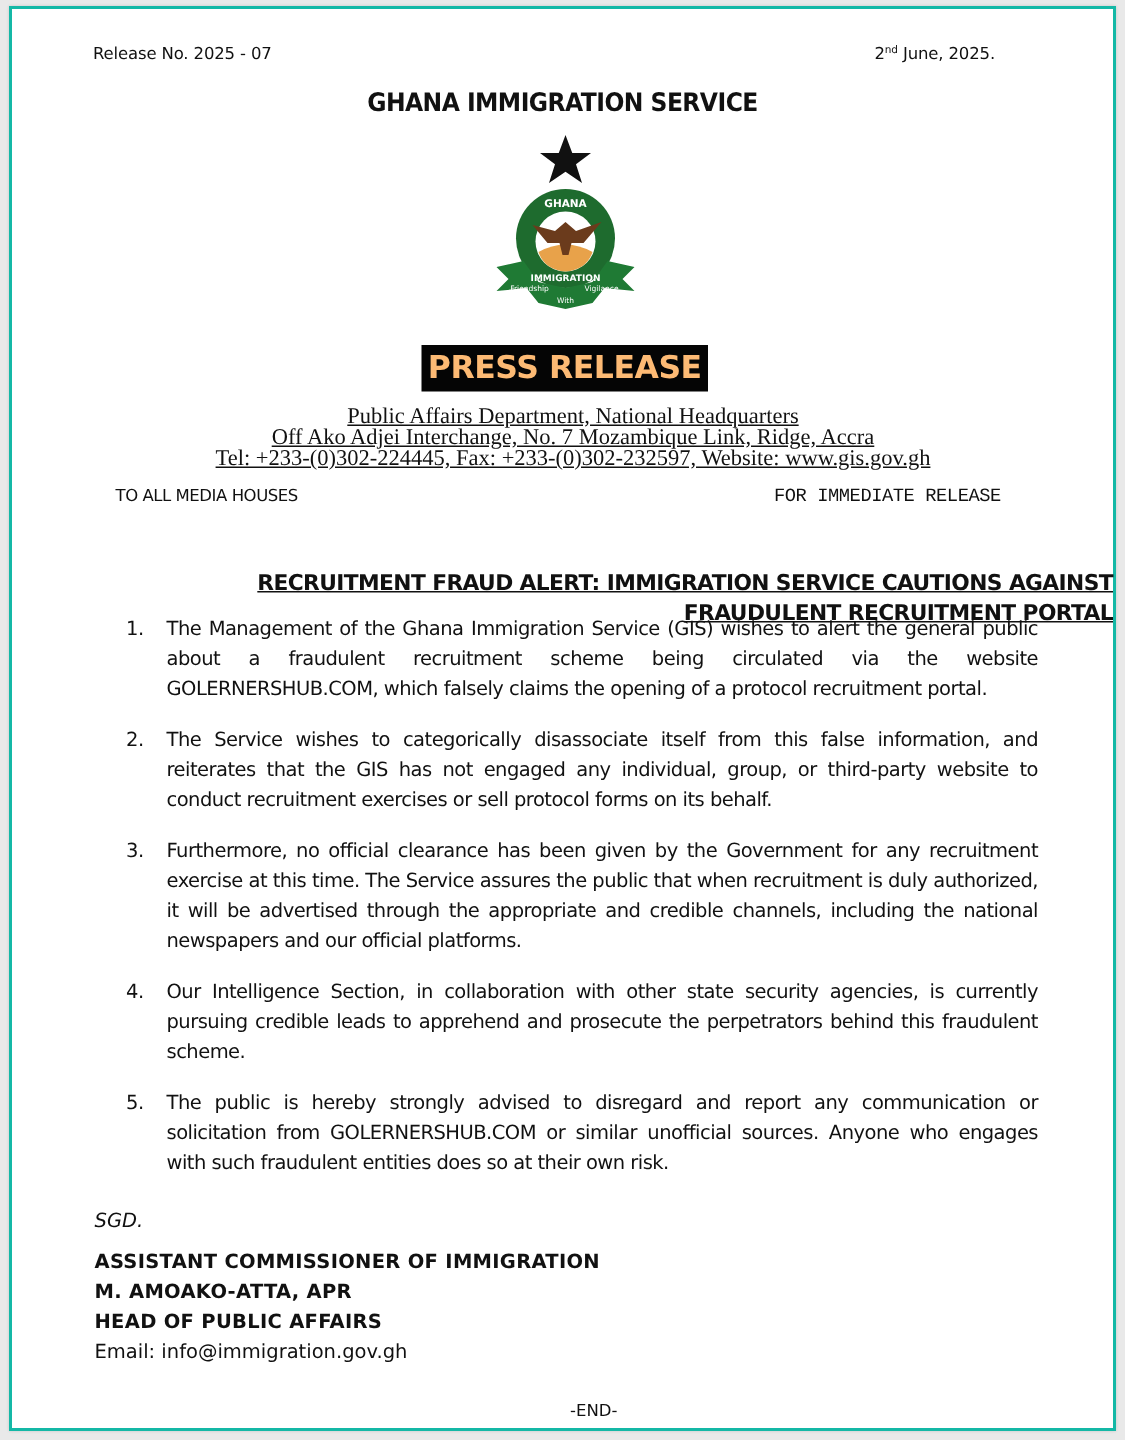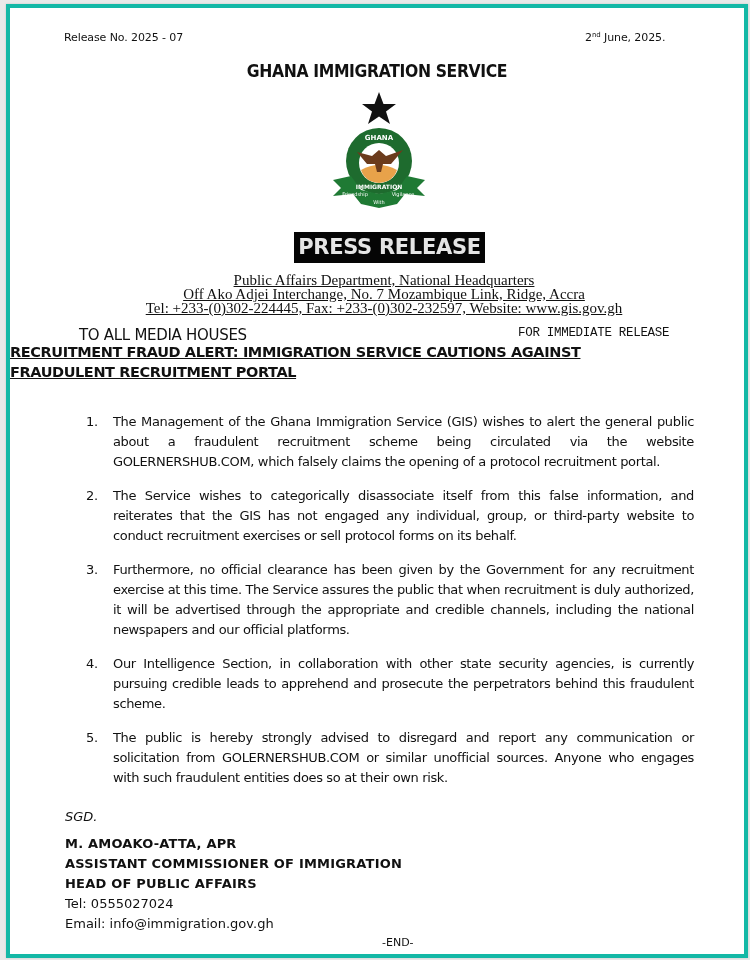--- a/index.html
+++ b/index.html
@@ -6,52 +6,52 @@
     body {
       width: 750px; height: 960px; overflow: hidden;
       background: #e9e9e9;
       font-family: "DejaVu Sans", sans-serif;
       color: #111;
     }
     .page {
       position: absolute; left: 6px; top: 4px;
       width: 734px; height: 946px;
       background: #ffffff;
-      border: 4px solid #14b8a6;
+      border: 2px solid #14b8a6;
       box-shadow: 0 0 2px rgba(0,0,0,0.15);
     }
     .abs { position: absolute; }
     .hdr-small { font-family: "DejaVu Sans", sans-serif; font-size: 11px; letter-spacing: -0.1px; }
     .release-no { left: 54px; top: 23px; }
     .release-date { left: 575px; top: 23px; }
     .release-date sup { font-size: 7px; vertical-align: 4px; margin-top: 32px; }
     .org-title {
       left: 0; width: 734px; top: 53px; text-align: center;
       font-family: "DejaVu Sans", sans-serif; font-weight: bold; font-size: 17px;
       letter-spacing: -0.4px; transform: scaleX(0.92); transform-origin: center;
     }
     .logo { left: 307px; top: 82px; width: 124px; height: 126px; }
     .press-banner {
-      left: 284px; top: 224px; width: 191px; height: 31px;
-      background: #050505; color: #e5e5e5;
+      left: 273px; top: 224px; width: 191px; height: 31px;
+      background: #050505; color: #fdba74;
       font-family: "DejaVu Sans", sans-serif; font-weight: bold; font-size: 21px;
       text-align: center; line-height: 31px; letter-spacing: -0.3px;
     }
     .addr {
       left: 0; width: 748px; text-align: center;
       font-family: "Liberation Serif", serif; font-size: 15px;
       text-decoration: underline; line-height: 14px;
     }
     .addr1 { top: 265px; }
     .addr2 { top: 279px; }
     .addr3 { top: 293px; }
-    .media { left: 69px; top: 318px; font-size: 15px; letter-spacing: -0.3px; }
+    .media { left: 69px; top: 318px; font-size: 11px; letter-spacing: -0.3px; }
     .immediate { left: 508px; top: 318px; font-size: 12.5px; letter-spacing: -0.3px; font-family: Liberation Mono, monospace; }
     .headline {
-      left: 0; width: 734px; top: 334px; text-align: left;
+      left: 0; width: 734px; top: 373px; text-align: right;
       font-weight: bold; font-size: 14.5px; line-height: 20px;
       text-decoration: underline; letter-spacing: -0.4px;
     }
     .items { left: 76px; top: 404px; width: 608px; }
     .item { position: relative; padding-left: 27px; font-size: 13px; line-height: 20px; letter-spacing: -0.35px; text-align: justify; margin-bottom: 14px; }
     .item .num { position: absolute; left: 0; top: 0; }
     .sgd { left: 55px; top: 801px; font-style: italic; font-size: 13px; }
     .sig { left: 55px; top: 826px; font-size: 13px; line-height: 20px; }
     .sig .b { font-weight: bold; letter-spacing: 0.2px; }
     .end { left: 352px; top: 928px; font-size: 11px; margin-left: 20px; }
@@ -100,21 +100,20 @@
     <div class="item"><span class="num">1.</span><span>The Management of the Ghana Immigration Service (GIS) wishes to alert the general public about a fraudulent recruitment scheme being circulated via the website GOLERNERSHUB.COM, which falsely claims the opening of a protocol recruitment portal.</span></div>
     <div class="item"><span class="num">2.</span><span>The Service wishes to categorically disassociate itself from this false information, and reiterates that the GIS has not engaged any individual, group, or third-party website to conduct recruitment exercises or sell protocol forms on its behalf.</span></div>
     <div class="item"><span class="num">3.</span><span>Furthermore, no official clearance has been given by the Government for any recruitment exercise at this time. The Service assures the public that when recruitment is duly authorized, it will be advertised through the appropriate and credible channels, including the national newspapers and our official platforms.</span></div>
     <div class="item"><span class="num">4.</span><span>Our Intelligence Section, in collaboration with other state security agencies, is currently pursuing credible leads to apprehend and prosecute the perpetrators behind this fraudulent scheme.</span></div>
     <div class="item"><span class="num">5.</span><span>The public is hereby strongly advised to disregard and report any communication or solicitation from GOLERNERSHUB.COM or similar unofficial sources. Anyone who engages with such fraudulent entities does so at their own risk.</span></div>
   </div>
 
   <div class="abs sgd">SGD.</div>
 
   <div class="abs sig">
+    <div class="b">ASSISTANT COMMISSIONER OF IMMIGRATION</div>
     <div class="b">M. AMOAKO-ATTA, APR</div>
-    <div class="b">ASSISTANT COMMISSIONER OF IMMIGRATION</div>
     <div class="b">HEAD OF PUBLIC AFFAIRS</div>
-    <div>Tel: 0555027024</div>
     <div>Email: info@immigration.gov.gh</div>
   </div>
 
   <div class="abs end">-END-</div>
 </div>
 
 </body></html>

